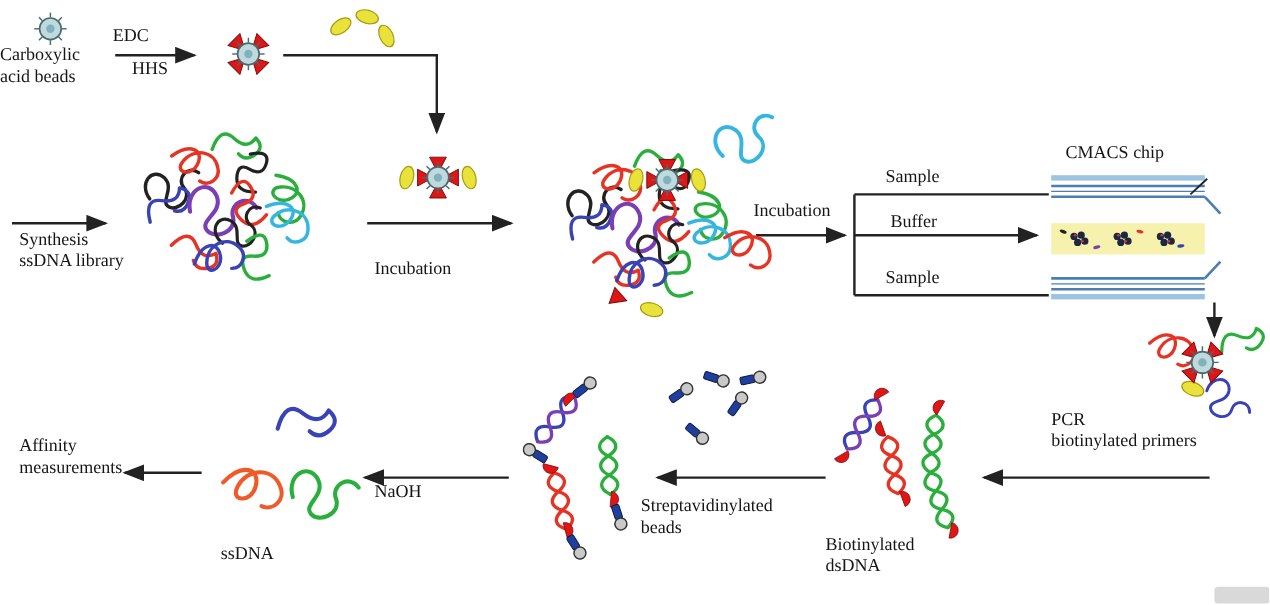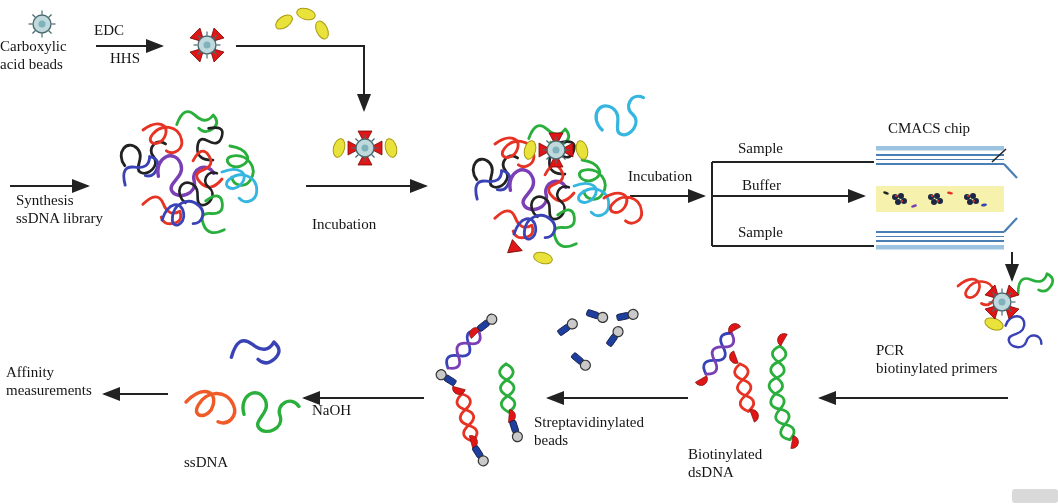--- a/index.html
+++ b/index.html
@@ -256,17 +256,17 @@
   <div class="lbl" style="left:738px;top:224px;width:64px">Sample</div>
   <div class="lbl" style="left:888px;top:120px;width:112px">CMACS chip</div>
   <div class="lbl" style="left:876px;top:342px;width:148px">PCR
 biotinylated primers</div>
   <div class="lbl" style="left:688px;top:446px;width:116px">Biotinylated
 dsDNA</div>
   <div class="lbl" style="left:534px;top:414px;width:136px">Streptavidinylated
 beads</div>
   <div class="lbl" style="left:312px;top:402px;width:82px">NaOH</div>
   <div class="lbl" style="left:184px;top:454px;width:76px">ssDNA</div>
-  <div class="lbl" style="left:6px;top:364px;width:108px">Affinity
+  <div class="lbl" style="left:16px;top:364px;width:108px">Affinity
 measurements</div>
 
   <div class="corner" style="left:1012px;top:489px;width:46px;height:14px"></div>
 </div>
 
 </body></html>

